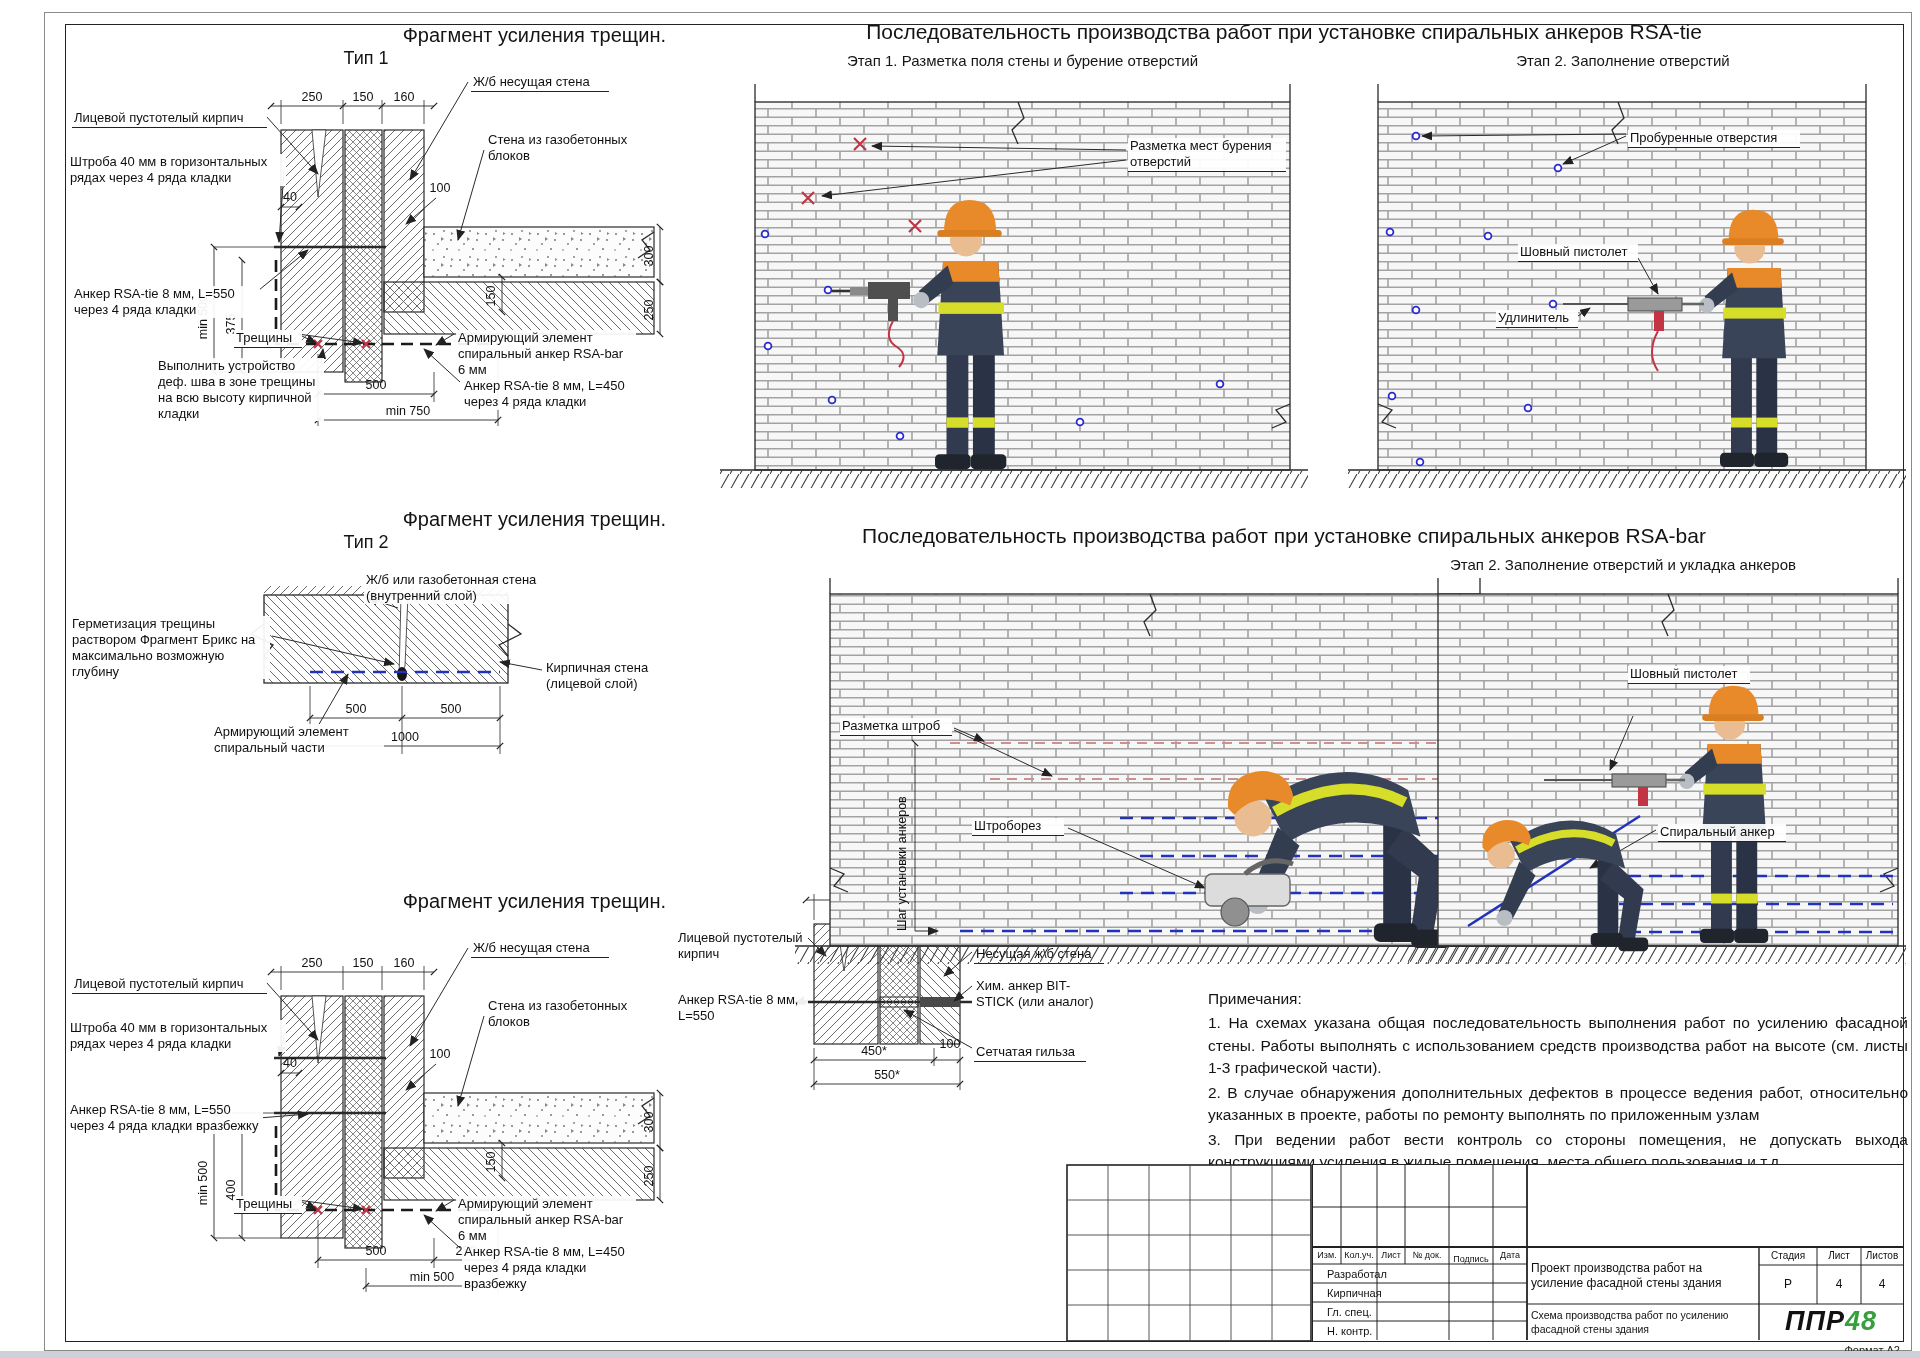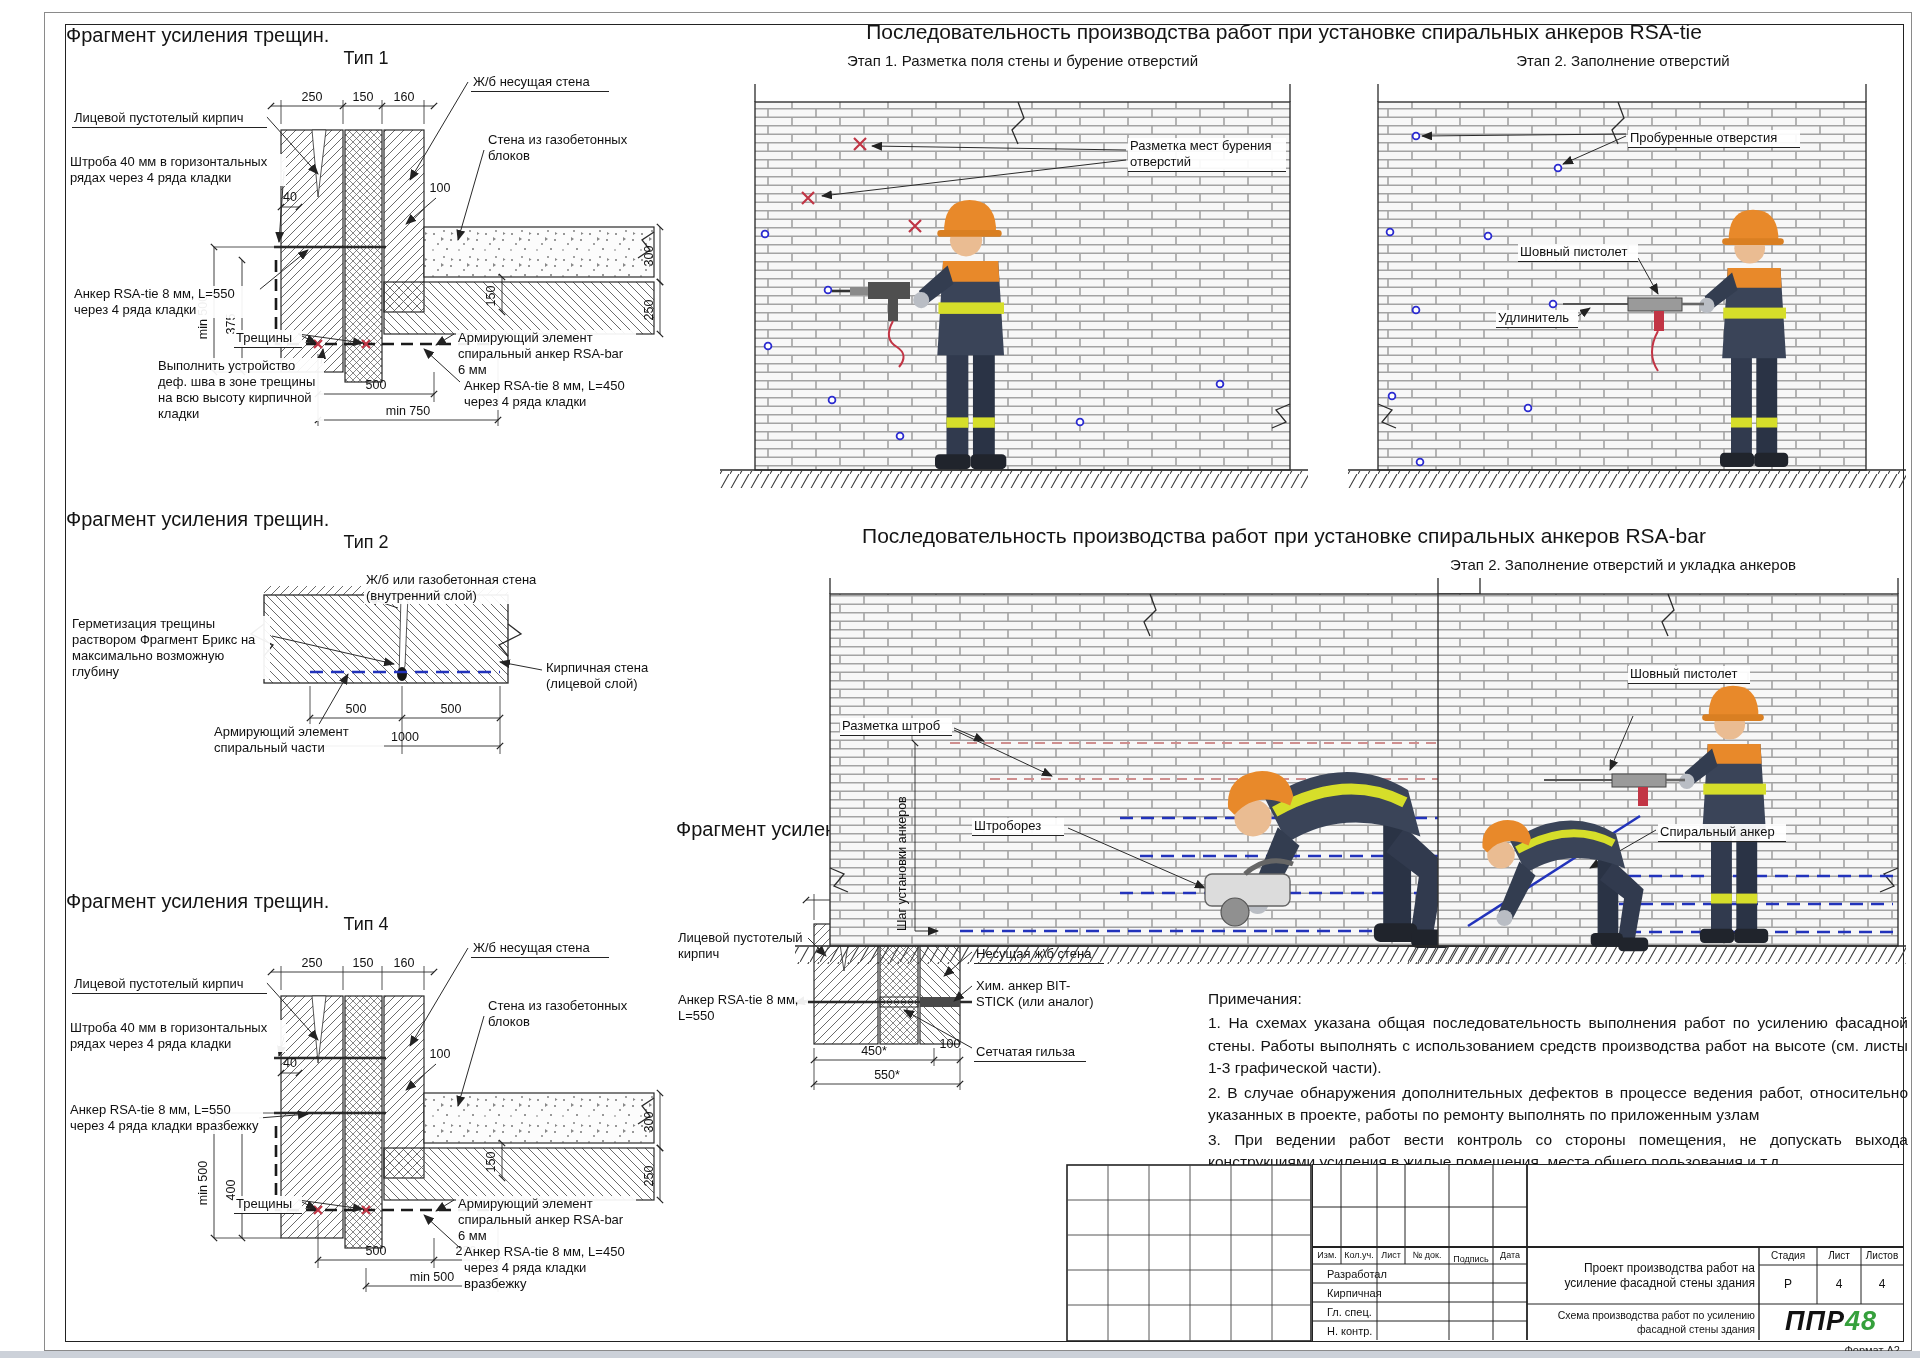--- a/index.html
+++ b/index.html
@@ -2,21 +2,21 @@
 <html><head>
 <meta charset="utf-8">
 <style>
   *{margin:0;padding:0;box-sizing:border-box}
   html,body{width:1920px;height:1358px}
   body{position:relative;background:#fff;font-family:"Liberation Sans",sans-serif;color:#111;overflow:hidden}
   .abs{position:absolute}
   .outer-border{position:absolute;left:44px;top:12px;width:1868px;height:1339px;border:1px solid #8a8a8a}
   .frame{position:absolute;left:65px;top:24px;width:1839px;height:1318px;border:1.6px solid #222}
   .sec-title{position:absolute;font-size:21px;text-align:center;white-space:nowrap;color:#141414}
-  .frag-title{position:absolute;width:100%;text-align:left;font-size:20px;color:#141414}
+  .frag-title{position:absolute;width:100%;text-align:right;font-size:20px;color:#141414}
   .frag-sub{position:absolute;width:100%;text-align:center;font-size:18px;color:#141414}
   .caption{position:absolute;font-size:15px;color:#161616;text-align:center}
   .lbl{position:absolute;font-size:13px;line-height:1.22;color:#101010;background:rgba(255,255,255,.93);padding:0 2px}
   .shelf{border-bottom:1.1px solid #222;padding-bottom:1px}
   .rot{transform:rotate(-90deg);transform-origin:center center;white-space:nowrap;text-align:center}
   svg{position:absolute;overflow:visible}
   svg text{font-family:"Liberation Sans",sans-serif}
   .ln{stroke:#2a2a2a;stroke-width:1.3;fill:none}
   .thick{stroke-width:2.4}
   .dim{stroke:#2a2a2a;stroke-width:.9;fill:none}
@@ -25,21 +25,21 @@
   .dimt{font-size:12.5px;fill:#111;text-anchor:middle}
   .bluedash{stroke:#2233bb;stroke-width:2.4;stroke-dasharray:13 8;fill:none}
   .pinkdash{stroke:#cf8f8f;stroke-width:2;stroke-dasharray:10 7;fill:none}
   .blkdash{stroke:#1a1a1a;stroke-width:2.6;stroke-dasharray:12 7;fill:none}
   .redmark{stroke:#c03545;stroke-width:2.2;fill:none}
   .dot{fill:#fff;stroke:#2a2ad0;stroke-width:1.8}
   .notes{position:absolute;left:1208px;top:988px;width:700px;font-size:15.5px;line-height:1.45;text-align:justify;color:#141414}
   .notes p{margin-bottom:2px}
   
   .tb{position:absolute;left:1312px;top:1164px;width:592px;height:178px;border:1.8px solid #222;background:#fff}
-  .tbtxt{position:absolute;font-size:10.5px;display:flex;align-items:center;justify-content:center;text-align:right;line-height:1.25}
+  .tbtxt{position:absolute;font-size:10.5px;display:flex;align-items:center;justify-content:center;text-align:left;line-height:1.25}
   .tbrole{position:absolute;font-size:11px;display:flex;align-items:center;padding-left:14px}
   .tbbig{font-size:12px}
   .logo{font-weight:800;font-size:27px;letter-spacing:1px;font-style:italic}
   .logo .g{color:#35a03c}
   .fmt{position:absolute;left:1700px;top:1344px;width:200px;text-align:right;font-size:11px;color:#222}
   .bottombar{position:absolute;left:0;top:1351px;width:1920px;height:7px;background:#ccd1d9}
 </style>
 </head>
 <body>
 
@@ -220,21 +220,20 @@
     </g>
   </svg>
   <div class="lbl" style="left:298px;top:64px;width:208px">Ж/б или газобетонная стена (внутренний слой)</div>
   <div class="lbl" style="left:4px;top:108px;width:200px">Герметизация трещины раствором Фрагмент Брикс на максимально возможную глубину</div>
   <div class="lbl" style="left:146px;top:216px;width:172px">Армирующий элемент спиральный части</div>
   <div class="lbl" style="left:478px;top:152px;width:122px">Кирпичная стена (лицевой слой)</div>
 </section>
 
 <section class="abs" style="left:66px;top:880px;width:600px;height:452px">
   <div class="frag-title" style="top:10px">Фрагмент усиления трещин.</div>
-  <div class="frag-sub" style="top:34px">Тип 4</div>
   <svg style="left:0;top:58px" width="600" height="385">
     <g>
       <rect x="215" y="58" width="62" height="242" fill="url(#hatchL)" stroke="#2a2a2a" stroke-width="1.2"></rect>
       <path d="M246,58 L260,58 L252,125 Z" fill="#fff" stroke="#2a2a2a" stroke-width=".8"></path>
       <rect x="279" y="58" width="37" height="252" fill="url(#xhatch)" stroke="#2a2a2a" stroke-width="1.2"></rect>
       <rect x="318" y="58" width="40" height="182" fill="url(#hatchL)" stroke="#2a2a2a" stroke-width="1.2"></rect>
       <rect x="358" y="155" width="230" height="50" fill="url(#stip)" stroke="#2a2a2a" stroke-width="1.2"></rect>
       <rect x="318" y="210" width="270" height="52" fill="url(#hatchR)" stroke="#2a2a2a" stroke-width="1.2"></rect>
       <line class="ln thick" x1="208" y1="175" x2="320" y2="175"></line>
       <line class="ln thick" x1="208" y1="120" x2="320" y2="120"></line>

